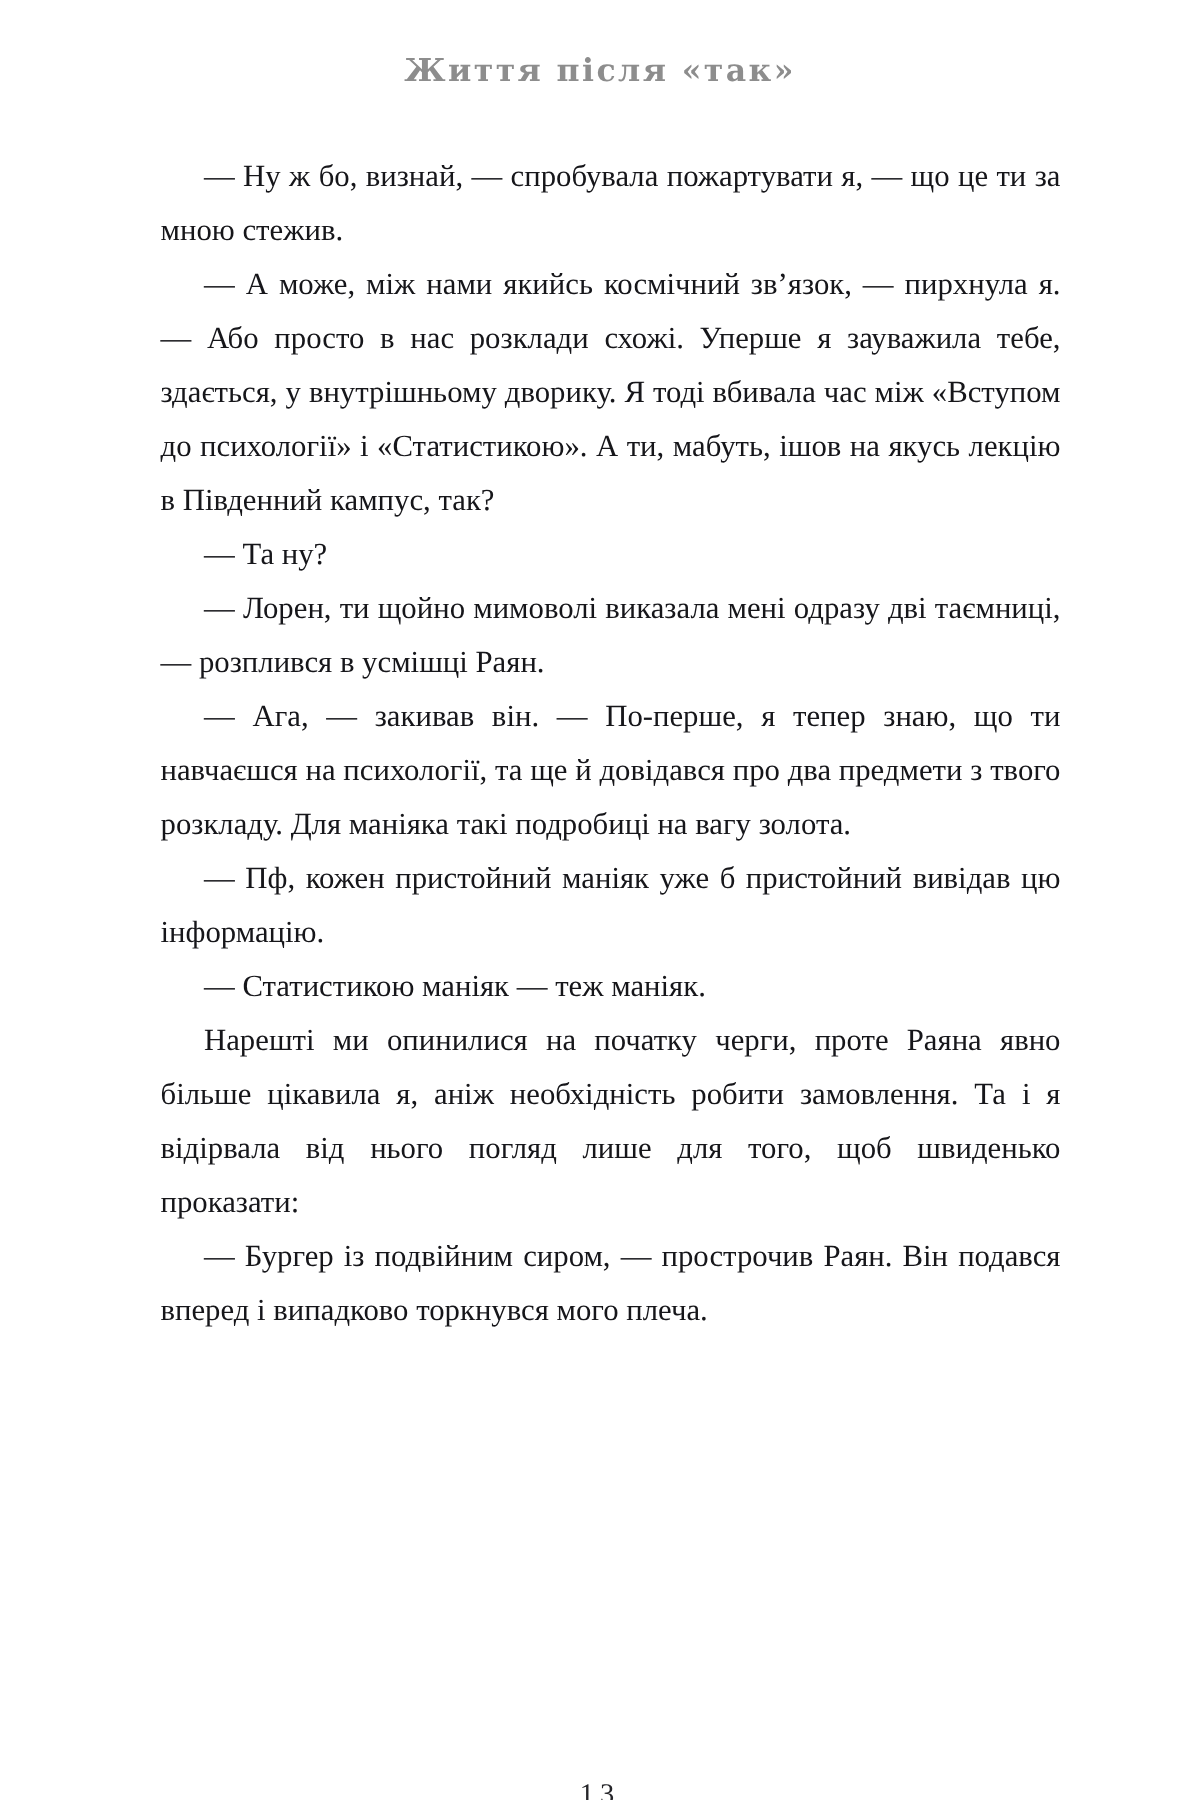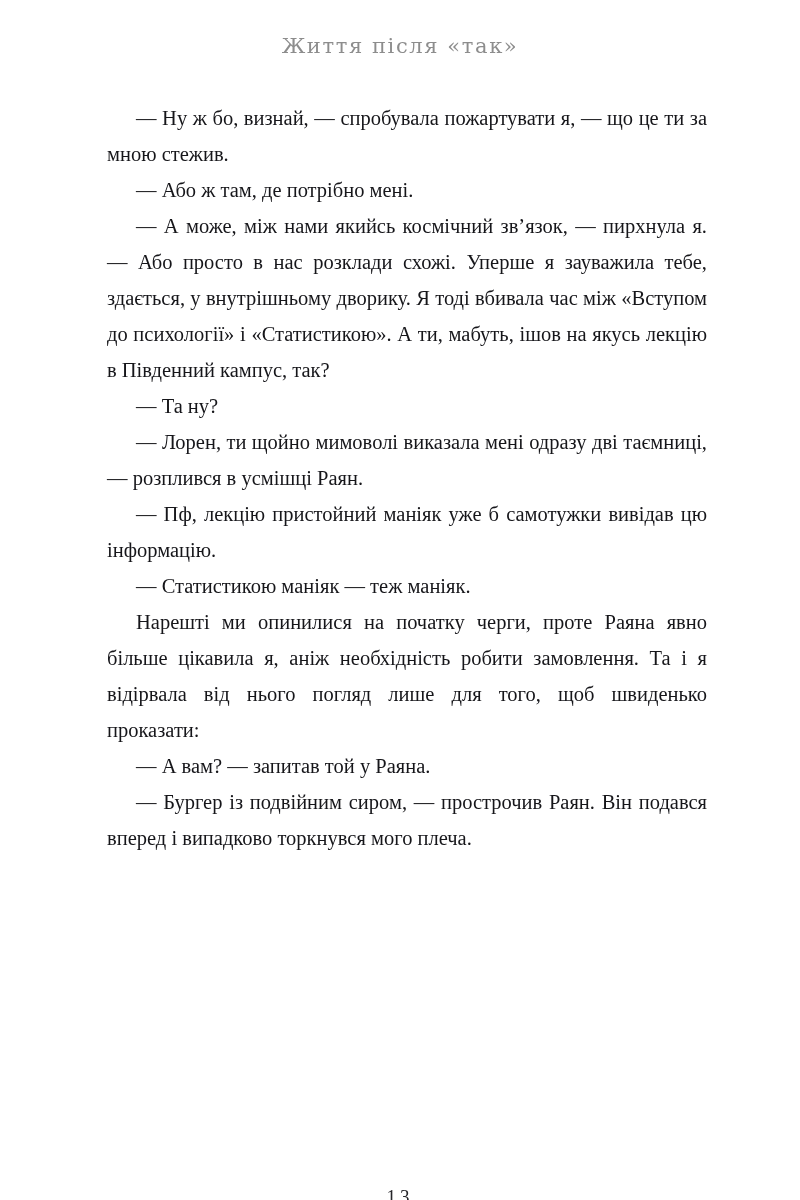--- a/index.html
+++ b/index.html
@@ -19,21 +19,21 @@
   }
 
   
   .running-head {
     position: absolute;
     top: 36px;
     left: 0;
     width: 800px;
     text-align: center;
     font-family: "DejaVu Serif", "Liberation Serif", serif;
-    font-weight: 400;
+    font-weight: 700;
     font-size: 21px;
     letter-spacing: 1.6px;
     color: #8d8d8d;
     line-height: 1;
     white-space: nowrap;
   }
 
   
   .text-block {
     position: absolute;
@@ -74,26 +74,25 @@
 </style>
 </head>
 <body>
 
 <div class="page">
 
   <div class="running-head">Життя після «так»</div>
 
   <div class="text-block">
       <p>— Ну ж бо, визнай, — спробувала пожартувати я, — що це ти за мною стежив.</p>
-      <p>— Або ж там, де потрібно мені.</p>
       <p>— А може, між нами якийсь космічний зв’язок, — пирхнула я. — Або просто в нас розклади схожі. Уперше я зауважила тебе, здається, у внутрішньому дворику. Я тоді вбивала час між «Вступом до психології» і «Статистикою». А ти, мабуть, ішов на якусь лекцію в Південний кампус, так?</p>
       <p>— Та ну?</p>
       <p>— Лорен, ти щойно мимоволі виказала мені одразу дві таємниці, — розплився в усмішці Раян.</p>
-      <p>— Пф, лекцію пристойний маніяк уже б самотужки вивідав цю інформацію.</p>
+      <p>— Ага, — закивав він. — По-перше, я тепер знаю, що ти навчаєшся на психології, та ще й довідався про два предмети з твого розкладу. Для маніяка такі подробиці на вагу золота.</p>
+      <p>— Пф, кожен пристойний маніяк уже б пристойний вивідав цю інформацію.</p>
       <p>— Статистикою маніяк — теж маніяк.</p>
       <p>Нарешті ми опинилися на початку черги, проте Раяна явно більше цікавила я, аніж необхідність робити замовлення. Та і я відірвала від нього погляд лише для того, щоб швиденько проказати:</p>
-      <p>— А вам? — запитав той у Раяна.</p>
       <p>— Бургер із подвійним сиром, — прострочив Раян. Він подався вперед і випадково торкнувся мого плеча.</p>
     </div>
 
   <div class="folio">13</div>
 
 </div>
 
 </body></html>

